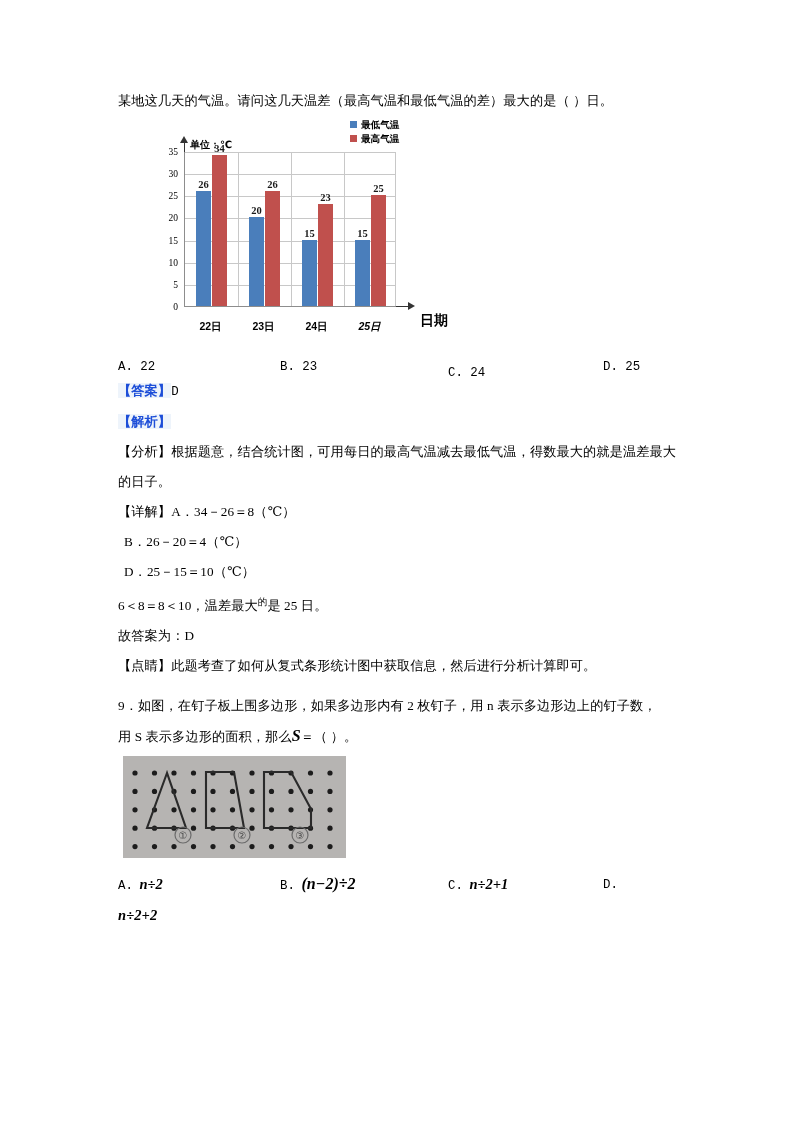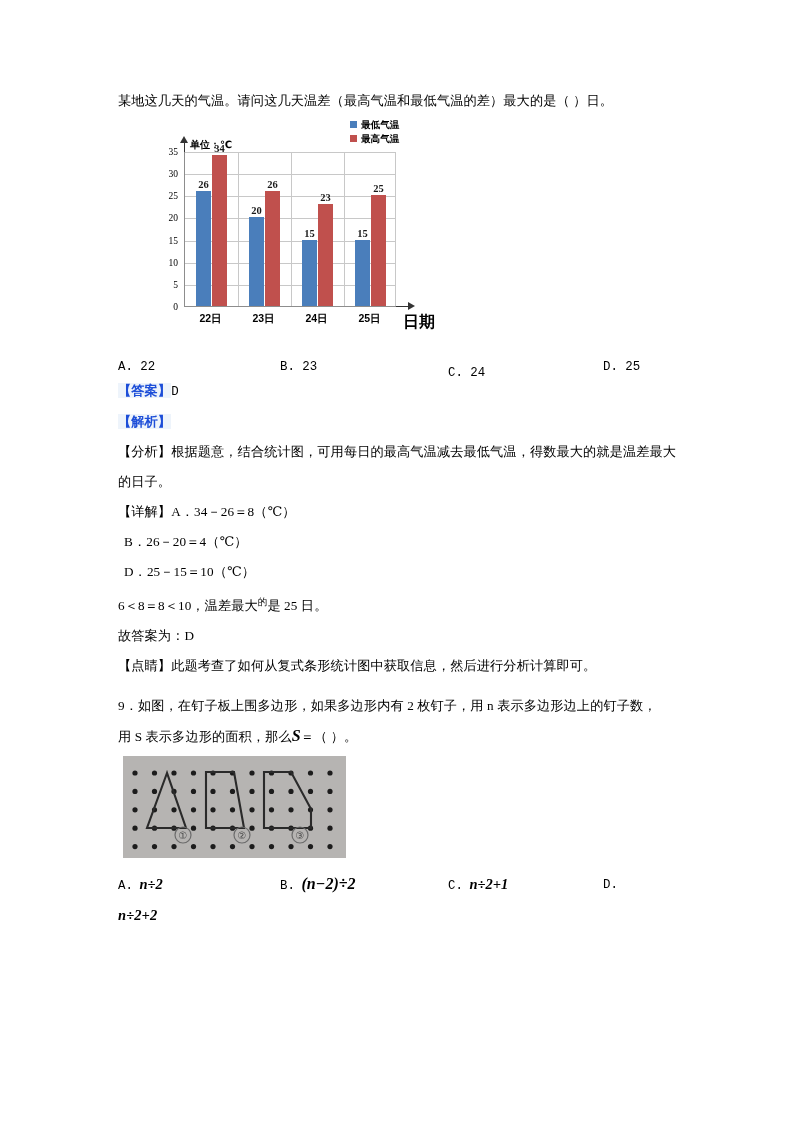--- a/index.html
+++ b/index.html
@@ -206,32 +206,32 @@
   .blabel {
     position: absolute;
     font-size: 10.5px;
     font-family: "Liberation Serif","DejaVu Serif",serif;
     font-weight: bold;
     text-align: center;
     color: #1a1a1a;
   }
   .xlabel {
     position: absolute;
-    top: 196px;
+    top: 204px;
     font-size: 10.5px;
     font-family: "Liberation Sans","DejaVu Sans",sans-serif;
     font-weight: bold;
     text-align: center;
     width: 40px;
   }
   .xaxis-title {
     position: absolute;
     top: 196px;
-    left: 263px;
-    font-size: 16px;
+    left: 280px;
+    font-size: 14px;
     font-family: "Liberation Sans","DejaVu Sans",sans-serif;
     font-weight: bold;
     white-space: nowrap;
   }
 
   
   .geo {
     margin-left: 5px;
     margin-top: 4px;
     width: 223px;
@@ -305,21 +305,21 @@
           <div class="bar low" style="left: 170px; width: 15px; height: 66.4286px;"></div>
           <div class="blabel" style="left: 165px; width: 25px; top: 75.5714px;">15</div>
           <div class="bar high" style="left: 186px; width: 15px; height: 110.714px;"></div>
           <div class="blabel" style="left: 181px; width: 25px; top: 31.2857px;">25</div>
         </div>
 
       <div id="xlabels">
           <div class="xlabel" style="left: 50.5px;">22日</div>
           <div class="xlabel" style="left: 103.5px;">23日</div>
           <div class="xlabel" style="left: 156.5px;">24日</div>
-          <div class="xlabel" style="left: 209.5px;">25日</div>
+          <div class="xlabel" style="left: 209.5px; font-style: italic;">25日</div>
         </div>
       <div class="xaxis-title">日期</div>
     </div>
 
     <div class="opts" style="margin-top:12px;">
       <span class="o1 mono-en"><span>A.</span>&nbsp;<span>22</span></span>
       <span class="o2 mono-en"><span>B.</span>&nbsp;<span>23</span></span>
       <span class="o3 mono-en"><span>C.</span>&nbsp;<span>24</span></span>
       <span class="o4 mono-en"><span>D.</span>&nbsp;<span>25</span></span>
     </div>

